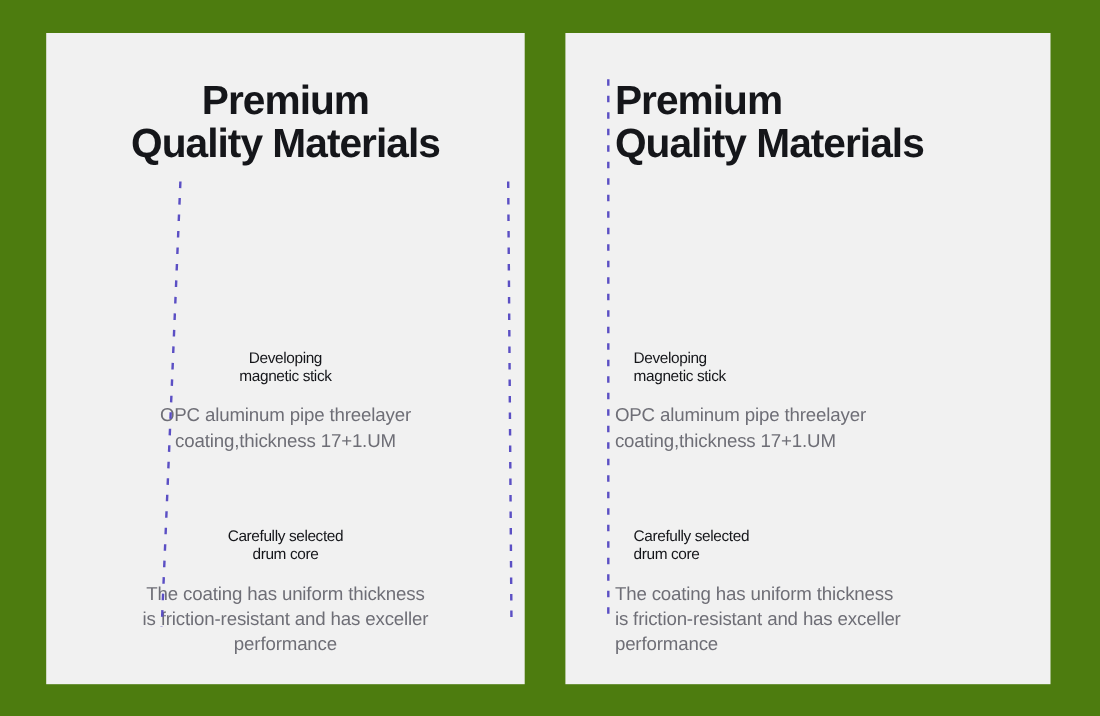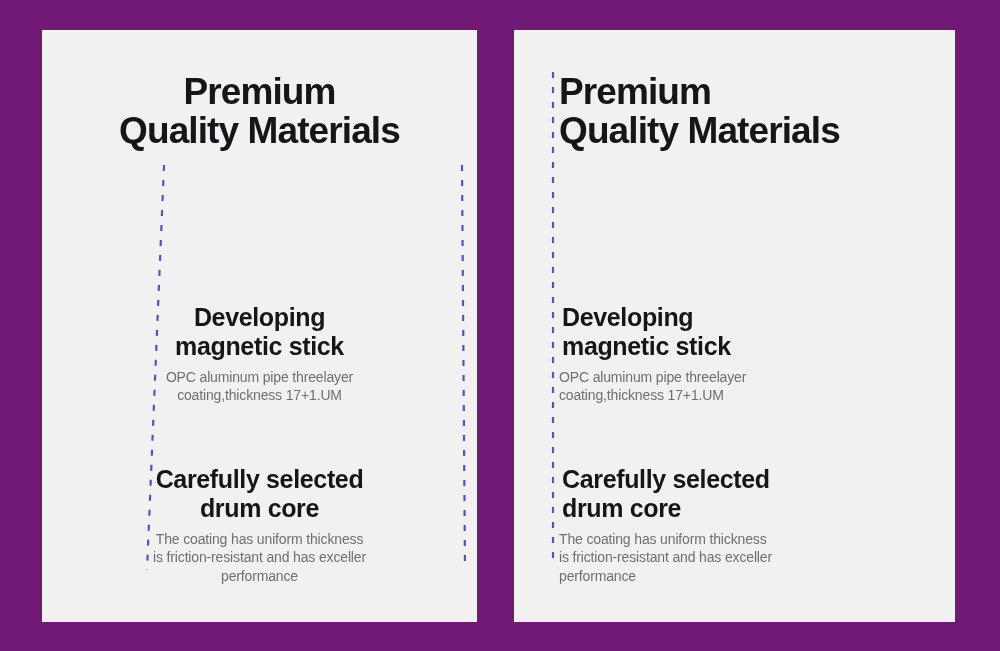--- a/index.html
+++ b/index.html
@@ -16,21 +16,21 @@
     overflow: hidden;
     position: relative;
   }
 
   .stage {
     position: absolute;
     left: 0;
     top: 0;
     width: 1000px;
     height: 651px;
-    background: #701a75;
+    background: #4d7c0f;
   }
 
   
   .panel {
     position: absolute;
     top: 30px;
     height: 592px;
     background: #f1f1f1;
     overflow: hidden;
   }
@@ -99,33 +99,33 @@
   .panel--left .block {
     left: 45px;
     right: 14px;
     text-align: left;
   }
 
   .block--one { top: 270px; }
   .block--two { top: 432px; }
 
   .block-title {
-    margin: 3px;
-    font-weight: 700;
-    font-size: 25px;
+    margin: 17px;
+    font-weight: 400;
+    font-size: 14px;
     line-height: 1.17;
     letter-spacing: -0.35px;
     color: #15161a;
   }
   .block-title .bt-line { display: block; }
 
   .block-body {
     margin: 6px 0 0 0;
     font-weight: 400;
-    font-size: 14px;
+    font-size: 17px;
     line-height: 1.35;
     letter-spacing: -0.15px;
     color: #6e6e76;
   }
   .block-body .bb-line { display: block; }
 
   
   .hl-line:empty, .bt-line:empty, .bb-line:empty { display: none; }
 </style>
 </head>

